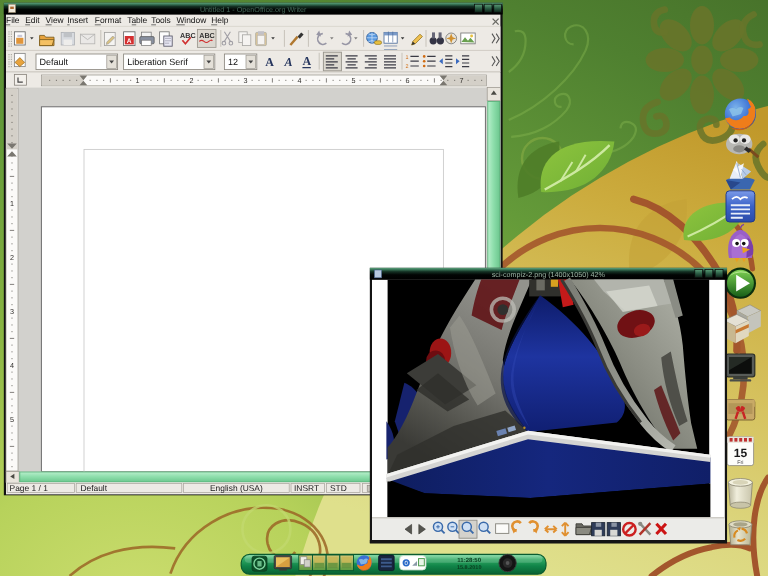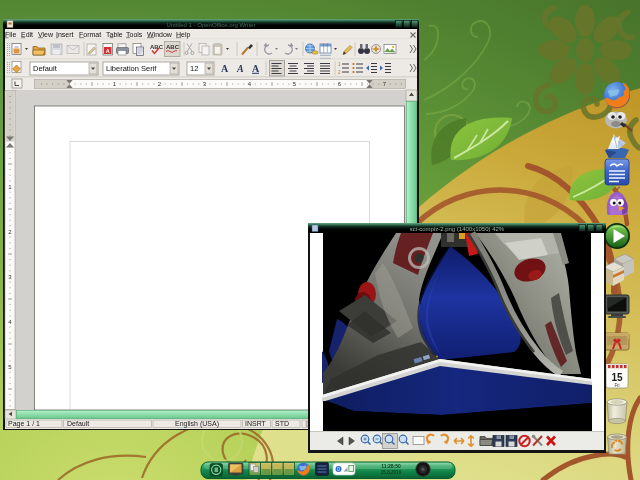--- a/index.html
+++ b/index.html
@@ -303,21 +303,21 @@
 
 <text x="193" y="10.3" font-size="5" fill="#0a3c1e" text-anchor="middle" font-family="Liberation Sans" font-weight="bold">11:28:50</text>
 <text x="193" y="16" font-size="4.6" fill="#0a3c1e" text-anchor="middle" font-family="Liberation Sans" font-weight="bold">15.8.2010</text>
 
 <circle cx="225" cy="11.2" r="7.2" fill="#141414" stroke="#3a3a3a" stroke-width="0.8"></circle>
 <circle cx="225" cy="11.2" r="4" fill="#2a2a2a"></circle>
 <circle cx="225" cy="11.2" r="1.6" fill="#555"></circle>
 </svg>
     </div>
 
-<div id="writer" class="abs" style="left:3px;top:19px;width:416px;height:411px">
+<div id="writer" class="abs" style="left:3px;top:2px;width:416px;height:411px">
       <svg class="abs" style="left:0;top:0" width="416" height="411" viewBox="0 0 416 411">
 <defs>
  <linearGradient id="tg" x1="0" y1="0" x2="0" y2="1">
   <stop offset="0" stop-color="#67a883"></stop>
             <stop offset="0.14" stop-color="#3d7d5d"></stop>
   <stop offset="0.34" stop-color="#143124"></stop>
             <stop offset="0.6" stop-color="#020504"></stop>
   <stop offset="1" stop-color="#000"></stop>
  </linearGradient>
  <linearGradient id="wbtn" x1="0" y1="0" x2="0" y2="1">

